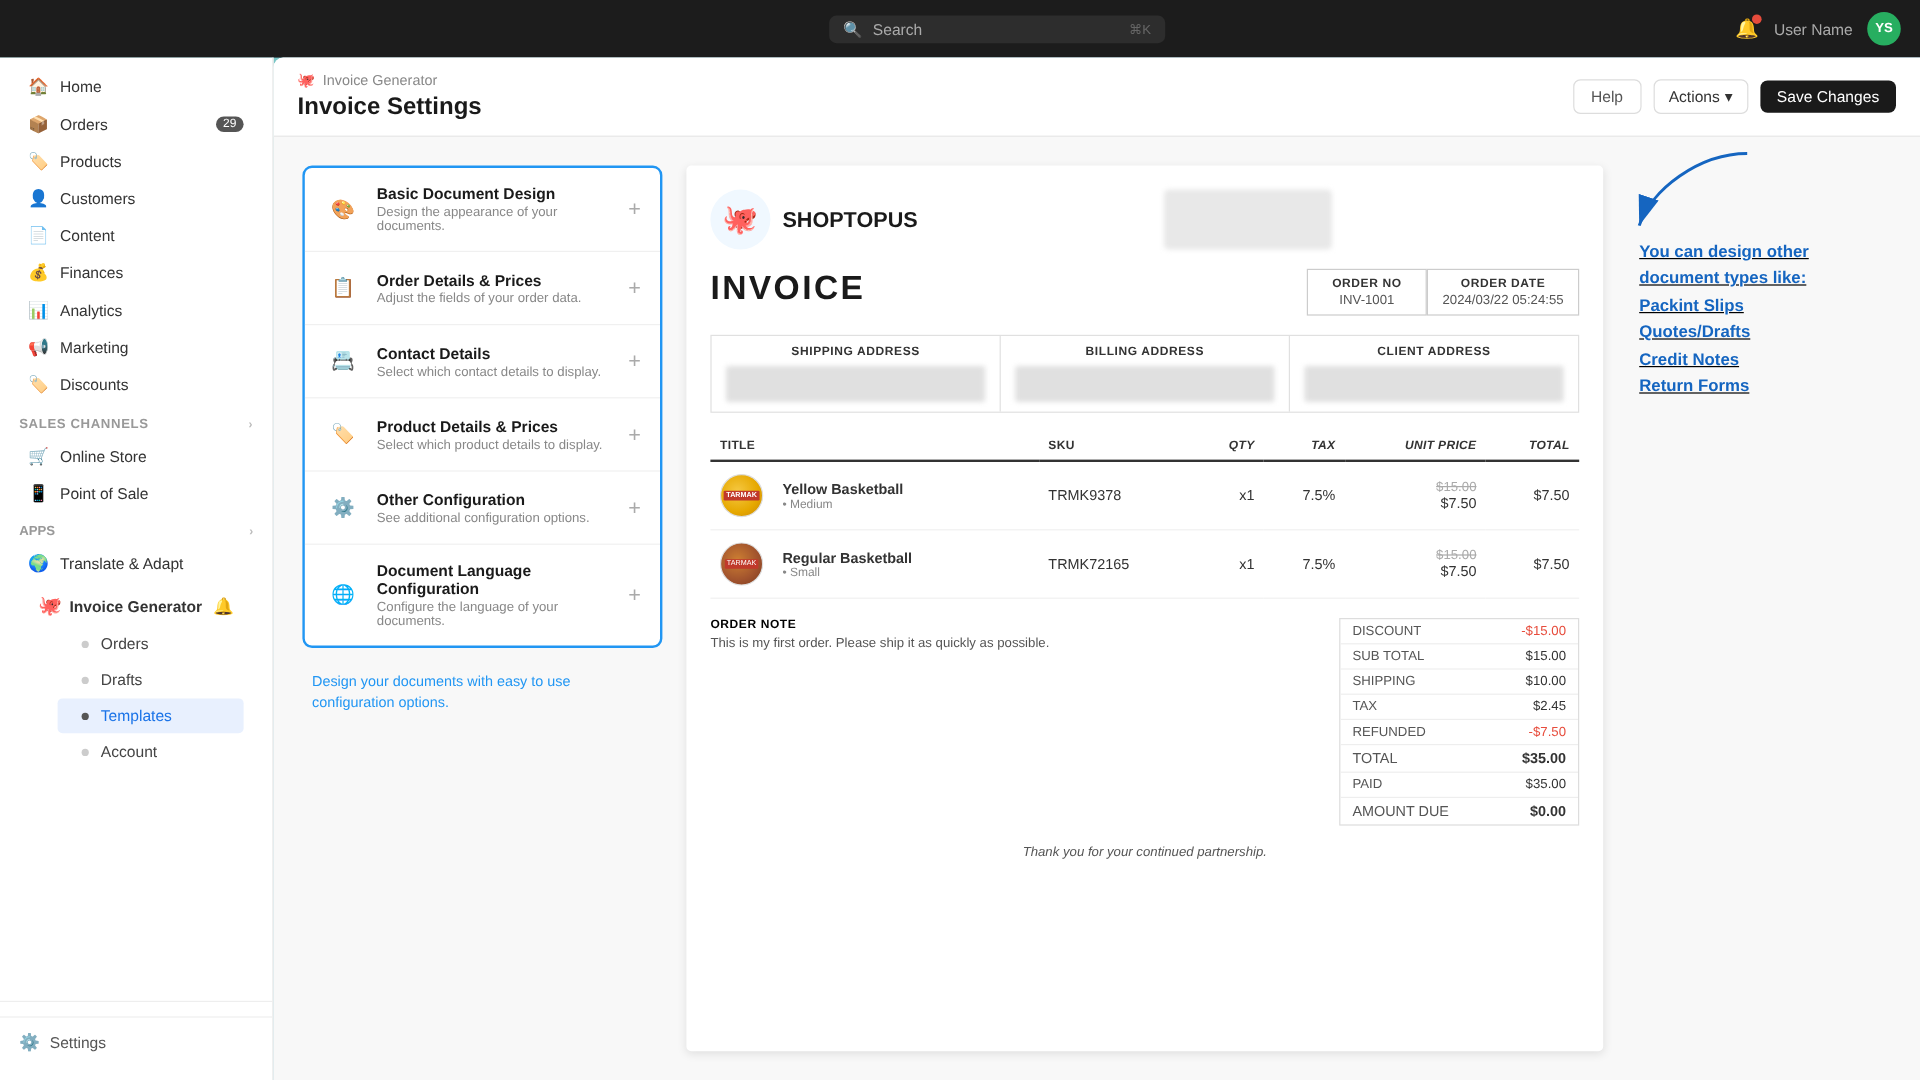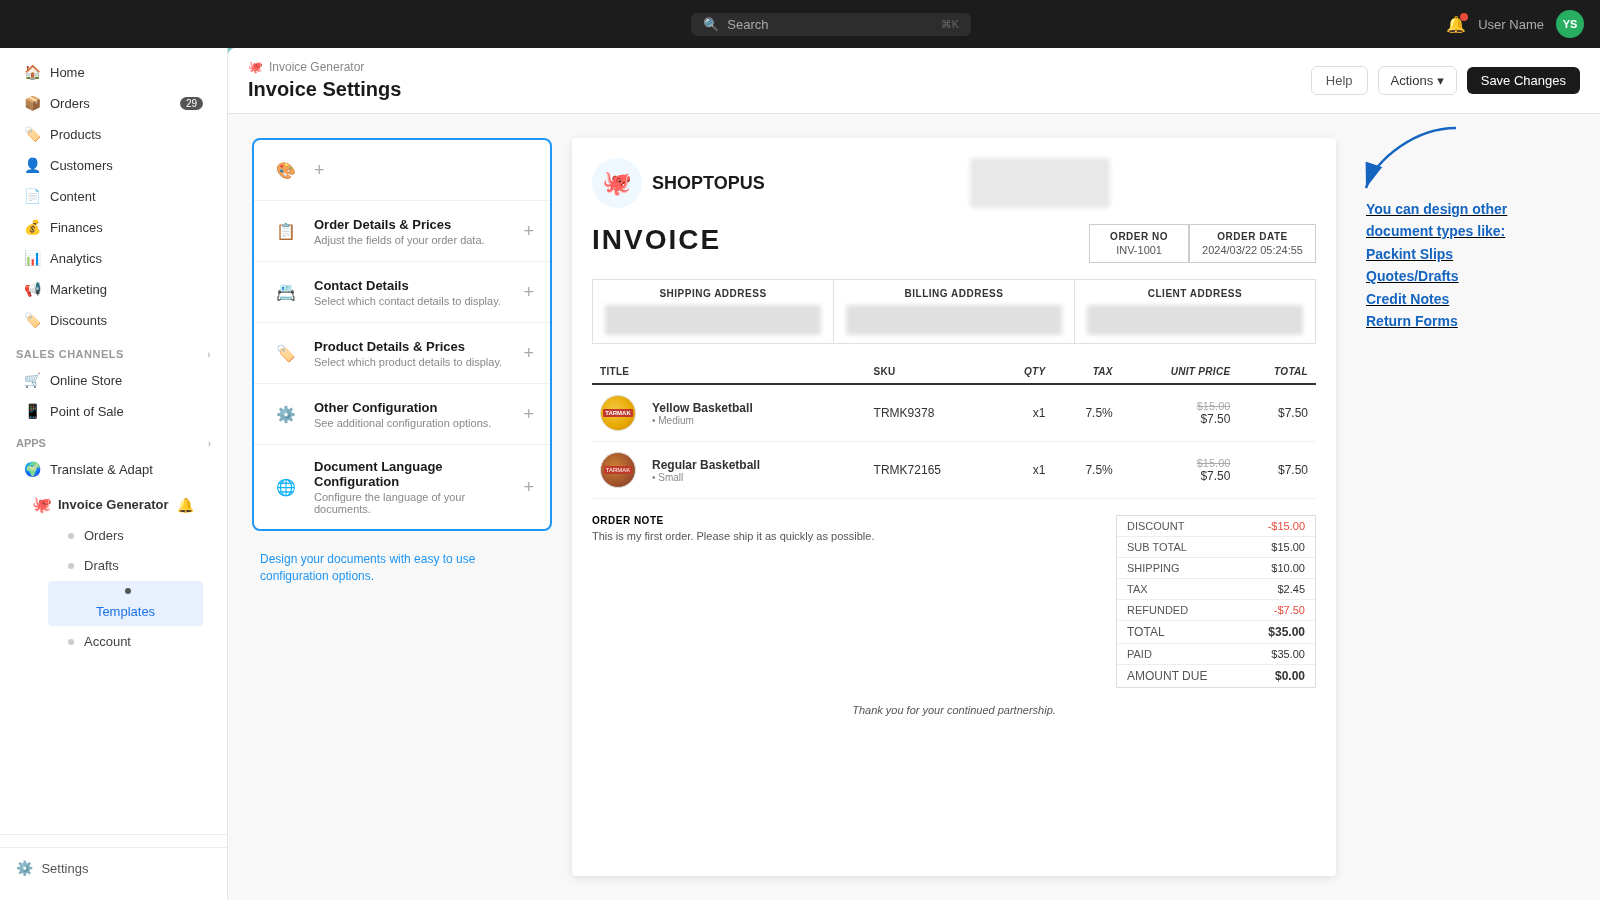--- a/index.html
+++ b/index.html
@@ -85,21 +85,21 @@
       display: flex;
       align-items: center;
       padding: 7px 16px;
       gap: 10px;
       font-size: 13px;
       color: #333;
       cursor: pointer;
       border-radius: 4px;
       margin: 1px 8px;
     }
-    .sidebar-item.active { background: #f0f0f0; font-weight: 500; flex-direction: column; }
+    .sidebar-item.active { background: #f0f0f0; font-weight: 500; }
     .sidebar-icon { font-size: 14px; color: #666; width: 16px; text-align: center; }
     .sidebar-badge {
       margin-left: auto;
       background: #555;
       color: white;
       font-size: 10px;
       border-radius: 10px;
       padding: 1px 6px;
     }
     .sidebar-section-label {
@@ -690,20 +690,24 @@
       </div>
     </div>
 
     <div class="main-content">
 
       <div class="config-panel">
         <div class="config-card">
 
           <div class="config-item">
             <div class="config-item-icon">🎨</div>
+            <div class="config-item-text">
+              <div class="config-item-title">Basic Document Design</div>
+              <div class="config-item-desc">Design the appearance of your documents.</div>
+            </div>
             <span class="config-item-plus">+</span>
           </div>
 
           <div class="config-item">
             <div class="config-item-icon">📋</div>
             <div class="config-item-text">
               <div class="config-item-title">Order Details &amp; Prices</div>
               <div class="config-item-desc">Adjust the fields of your order data.</div>
             </div>
             <span class="config-item-plus">+</span>

